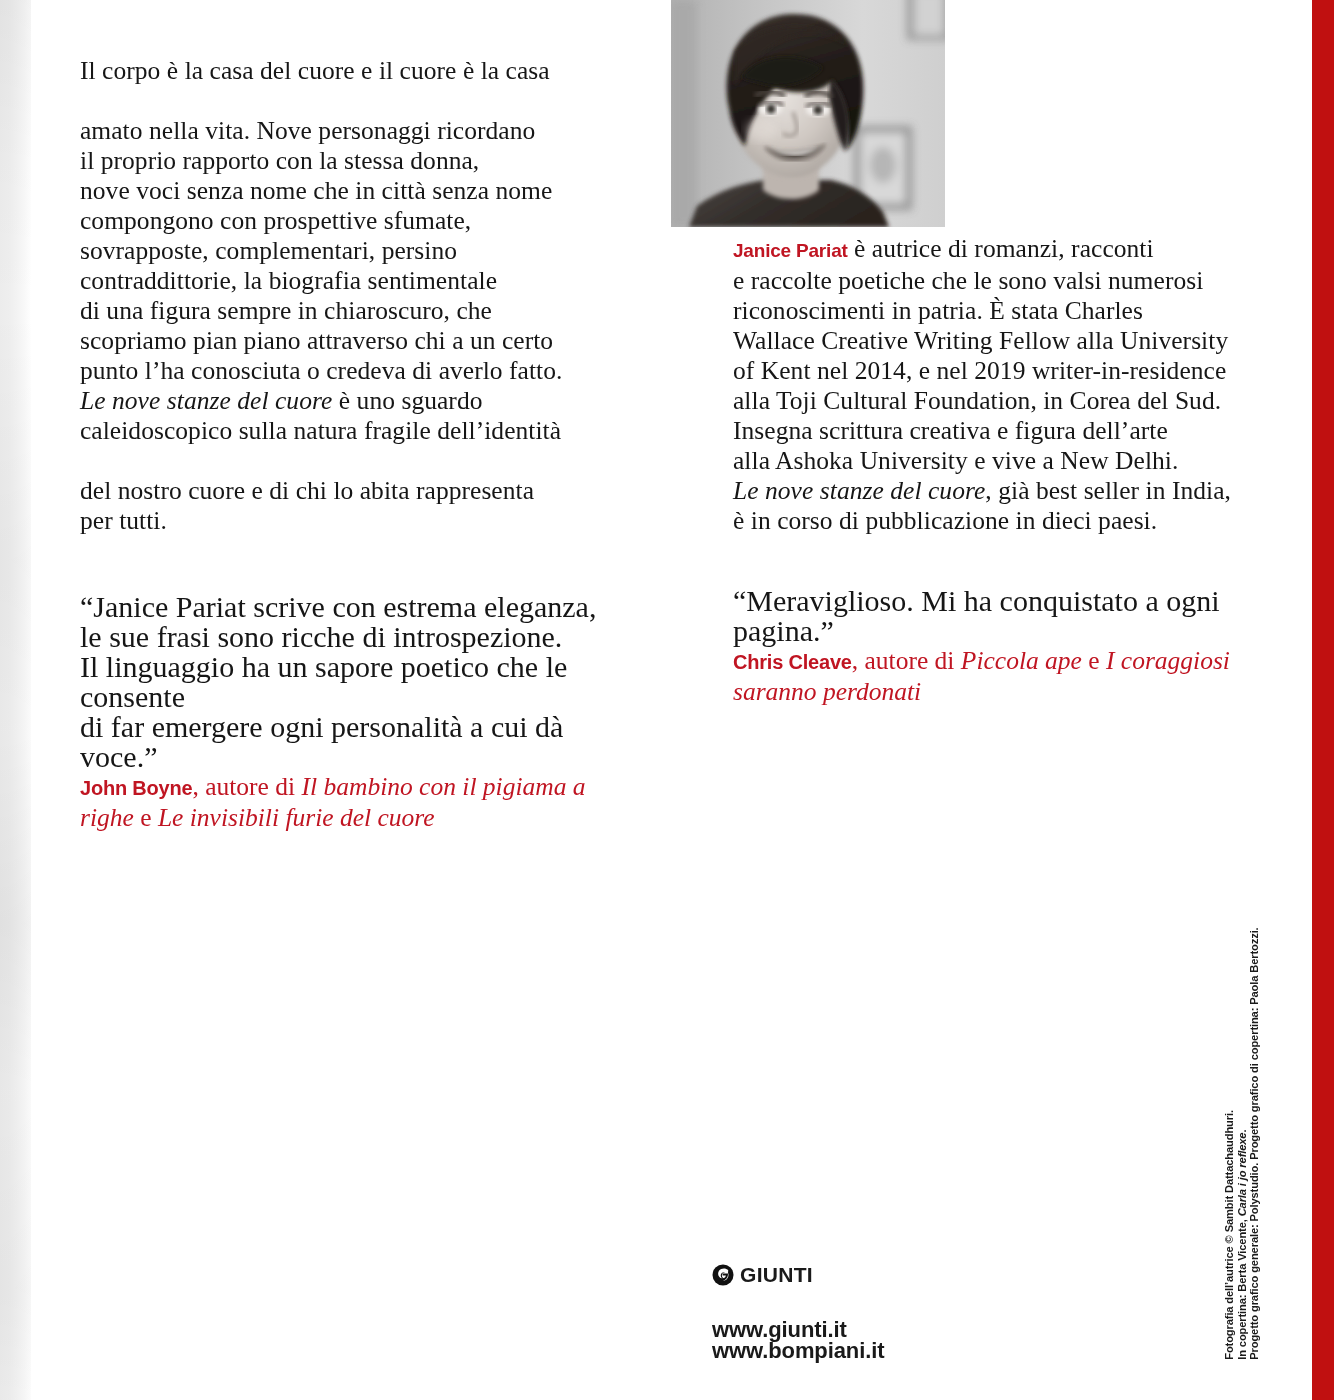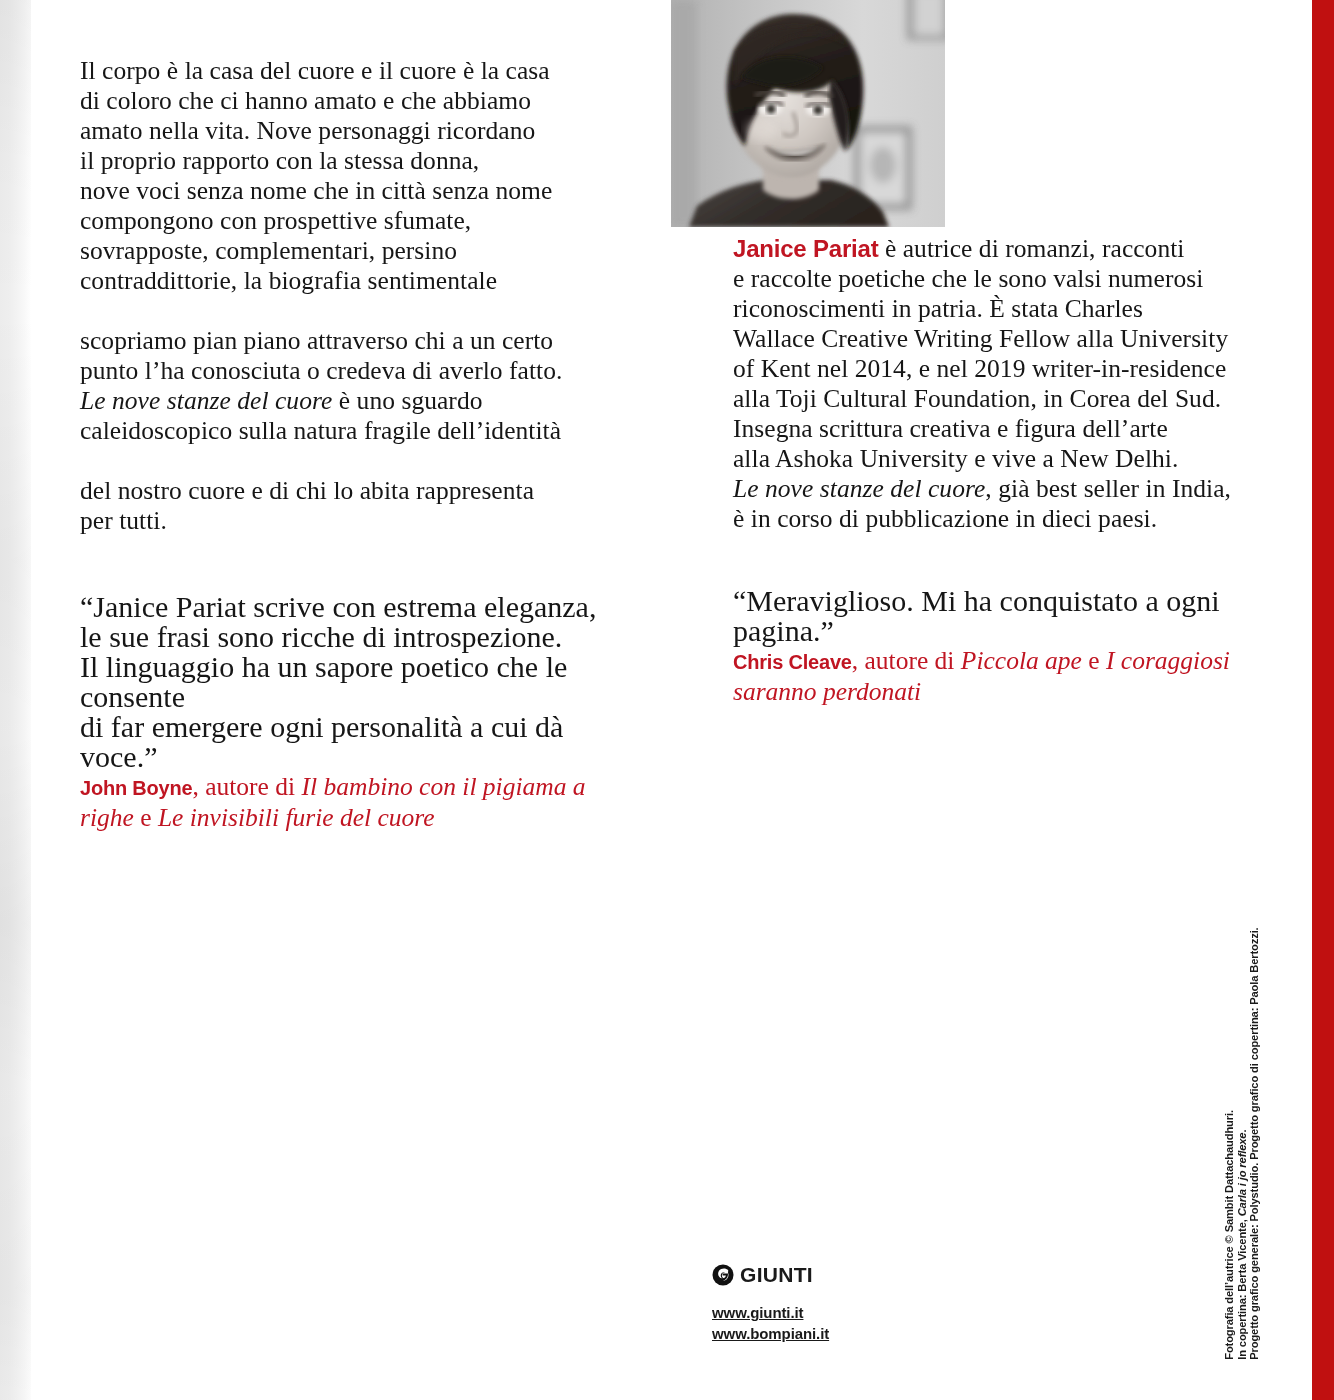--- a/index.html
+++ b/index.html
@@ -78,21 +78,21 @@
     font-family: "Liberation Sans", sans-serif;
     font-weight: bold;
     font-size: 20px;
     letter-spacing: -0.2px;
   }
   .attrib .title-ital { font-style: italic; }
 
   .lead-name {
     font-family: "Liberation Sans", sans-serif;
     font-weight: bold;
-    font-size: 24px;
+    font-size: 19px;
     color: #c01522;
     letter-spacing: -0.2px;
   }
 
   .left-quote { position: absolute; left: 80px; top: 592px; width: 525px; }
   .right-quote { position: absolute; left: 733px; top: 586px; width: 520px; }
 
   
   .photo {
     position: absolute;
@@ -121,28 +121,27 @@
     flex: 0 0 22px;
   }
   .logo-word {
     font-family: "Liberation Sans", sans-serif;
     font-weight: bold;
     font-size: 21px;
     letter-spacing: 0.3px;
     color: #1a1a1a;
   }
   .websites {
-    margin-top: 14px;
-    font-family: "Liberation Sans", sans-serif;
-    font-weight: bold;
-    font-size: 15px;
+    margin-top: 31px;
+    font-family: "Liberation Sans", sans-serif;
+    font-weight: bold;
+    font-size: 22px;
     line-height: 21px;
     color: #1a1a1a;
     letter-spacing: -0.1px;
-    text-decoration: underline;
   }
 
   
   .credits {
     position: absolute;
     left: 1258px;
     bottom: 40px;
     width: 36px;
     height: 470px;
   }
@@ -166,28 +165,28 @@
 </head>
 <body>
 
 <div id="jacket">
 
   <div class="left-edge-shadow"></div>
 
   <div class="col-left">
     <div class="body-text">
       <span>Il corpo è la casa del cuore e il cuore è la casa</span><br>
-      <span>di coloro che ci hanno amato e che abbiamo</span><br>
+      <br>
       <span>amato nella vita. Nove personaggi ricordano</span><br>
       <span>il proprio rapporto con la stessa donna,</span><br>
       <span>nove voci senza nome che in città senza nome</span><br>
       <span>compongono con prospettive sfumate,</span><br>
       <span>sovrapposte, complementari, persino</span><br>
       <span>contraddittorie, la biografia sentimentale</span><br>
-      <br>
+      <span>di una figura sempre in chiaroscuro, che</span><br>
       <span>scopriamo pian piano attraverso chi a un certo</span><br>
       <span>punto l’ha conosciuta o credeva di averlo fatto.</span><br>
       <span class="ital">Le nove stanze del cuore</span><span> è uno sguardo</span><br>
       <span>caleidoscopico sulla natura fragile dell’identità</span><br>
       <br>
       <span>del nostro cuore e di chi lo abita rappresenta</span><br>
       <span>per tutti.</span>
     </div>
   </div>
 

